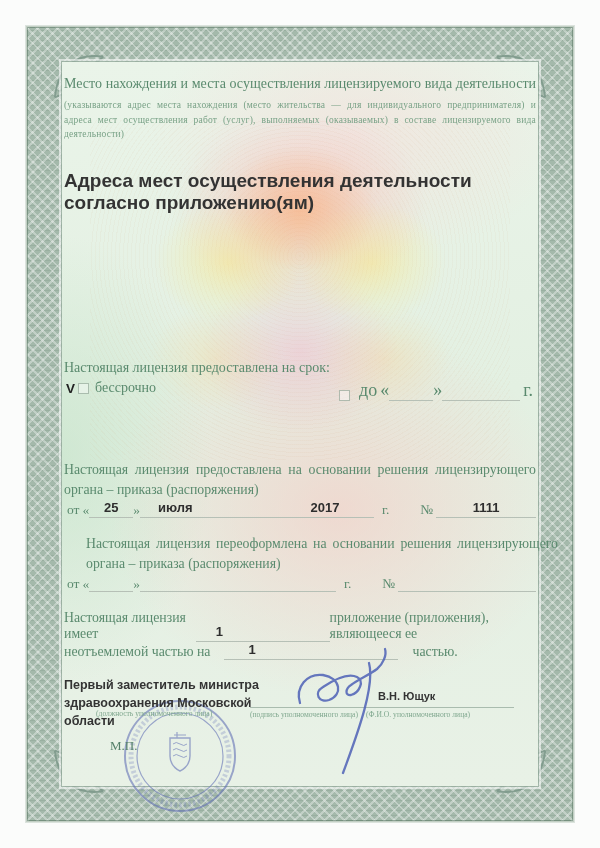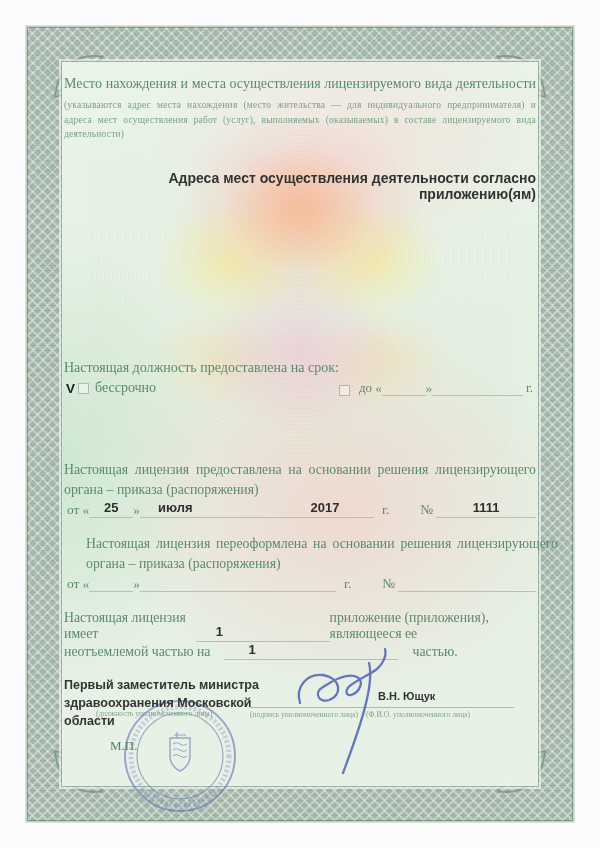--- a/index.html
+++ b/index.html
@@ -31,27 +31,27 @@
           radial-gradient(ellipse 90px 70px at 70% 70%, rgba(255,200,120,.25), rgba(255,200,120,0) 75%),
           repeating-radial-gradient(circle at 50% 40%, rgba(200,140,90,.05) 0 1px, transparent 1px 4px);}
   .corner{position:absolute;width:58px;height:58px;color:#7e998b;opacity:.9;}
   .c-tl{left:22px;top:22px;} .c-tr{right:22px;top:22px;transform:scaleX(-1);}
   .c-bl{left:22px;bottom:22px;transform:scaleY(-1);} .c-br{right:22px;bottom:22px;transform:scale(-1,-1);}
   .abs{position:absolute;}
   .heading{left:2px;top:14px;width:472px;font-size:14px;text-align:justify;text-align-last:justify;color:#5a8a6e;}
   .clarif{left:2px;top:36px;width:472px;font-size:9.5px;line-height:1.55;text-align:justify;color:#79a287;word-spacing:3px;letter-spacing:.2px;}
   .address{left:2px;top:70px;width:472px;text-align:center;font-family:"Liberation Sans","DejaVu Sans",sans-serif;
            font-weight:bold;font-size:13.5px;line-height:1.35;color:#333;}
-  .appnote{left:2px;top:108px;width:472px;text-align:right;font-family:"Liberation Sans","DejaVu Sans",sans-serif;
-           font-weight:bold;font-size:14px;color:#333;}
+  .appnote{left:2px;top:108px;width:472px;text-align:left;font-family:"Liberation Sans","DejaVu Sans",sans-serif;
+           font-weight:bold;font-size:19px;color:#333;}
   .termhead{left:2px;top:298px;font-size:14px;color:#5a8a6e;}
   .vrow{left:4px;top:318px;display:flex;align-items:center;font-size:14px;color:#5a8a6e;}
   .vmark{font-family:"Liberation Sans","DejaVu Sans",sans-serif;font-weight:bold;font-size:13.5px;color:#222;margin-right:2px;}
   .cbox{display:inline-block;width:9px;height:9px;border:1px solid rgba(120,145,128,.55);background:rgba(255,255,255,.4);margin:0 6px 0 1px;}
-  .untilrow{left:276px;top:318px;width:198px;display:flex;align-items:flex-end;font-size:13px;color:#5a8a6e;}
+  .untilrow{left:276px;top:318px;width:198px;display:flex;align-items:flex-end;font-size:18px;color:#5a8a6e;}
   .untilrow .seg{height:15px;}
   .note{left:276px;top:340px;width:198px;font-size:8.6px;line-height:1.5;text-align:justify;color:#6d9a7e;letter-spacing:.2px;}
   .par{width:472px;font-size:13.8px;line-height:1.45;text-align:justify;text-align-last:left;color:#5a8a6e;}
   .daterow{width:472px;display:flex;align-items:flex-end;font-size:13.5px;color:#5a8a6e;}
   .seg{display:inline-block;border-bottom:1px solid #b6c0b6;text-align:center;
        font-family:"Liberation Sans","DejaVu Sans",sans-serif;font-weight:bold;font-size:13px;color:#2e2e2e;height:17px;}
   .lbl{margin:0 3px;}
   .approw{width:472px;display:flex;align-items:flex-end;font-size:13.8px;color:#5a8a6e;}
   .position{left:2px;top:614px;width:240px;font-family:"Liberation Sans","DejaVu Sans",sans-serif;
             font-weight:bold;font-size:12.5px;line-height:1.45;color:#333;z-index:3;}
@@ -84,21 +84,21 @@
         <path d="M56,8 C30,4 10,16 6,50 M56,8 C46,16 42,28 48,42 M6,50 C18,44 32,46 44,56 M50,12 c-4,8 -12,10 -20,8 M10,44 c8,-4 10,-12 8,-20" fill="none" stroke="currentColor" stroke-width="2"></path>
       </svg>
 
     <div class="inner">
       <div class="watermark"></div>
 
       <div class="abs heading">Место нахождения и места осуществления лицензируемого вида деятельности</div>
       <div class="abs clarif">(указываются адрес места нахождения (место жительства — для индивидуального предпринимателя) и адреса мест осуществления работ (услуг), выполняемых (оказываемых) в составе лицензируемого вида деятельности)</div>
       <div class="abs appnote">Адреса мест осуществления деятельности согласно приложению(ям)</div>
 
-      <div class="abs termhead">Настоящая должность предоставлена на срок:</div>
+      <div class="abs termhead">Настоящая лицензия предоставлена на срок:</div>
       <div class="abs vrow">
         <span class="vmark">V</span>
         <span class="cbox"></span>
         <span>бессрочно</span>
       </div>
       <div class="abs untilrow">
         <span class="cbox"></span>
         <span class="lbl">до</span>
         <span>«</span>
         <span class="seg" style="width:44px;"></span>

